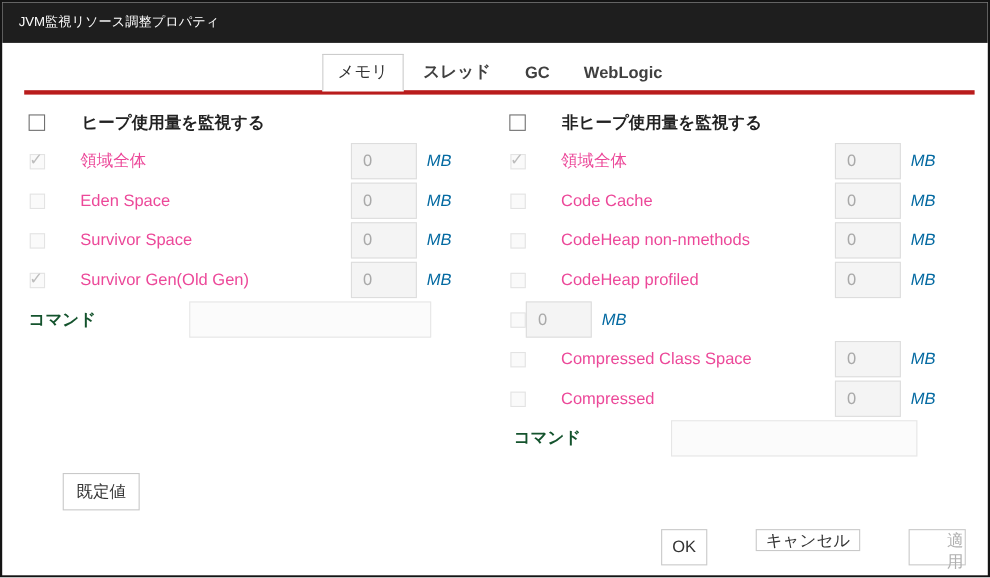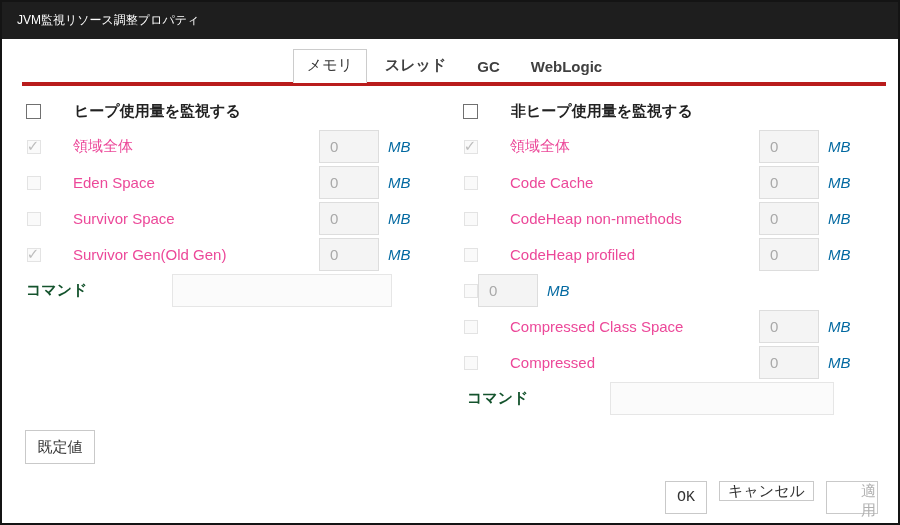--- a/index.html
+++ b/index.html
@@ -112,25 +112,26 @@
   .cb-check {
     visibility: hidden;
     color: #bdbdbd;
     font-size: 15px; font-weight: bold;
     line-height: 1;
     margin-top: -3px; margin-left: -2px;
   }
   .cb-check.visible { visibility: visible; }
   
   button {
-    font-family: Liberation Mono, monospace;
+    font-family: Liberation Sans, sans-serif;
     background: #fff;
     border: 1px solid #c9c9c9;
     font-size: 15px; color: #333;
     cursor: pointer;
+    margin-left: 32px;
   }
   .btn-default {
     position: absolute; left: 23px; top: 428px;
     width: 70px; height: 34px;
   }
   .bottom-buttons {
     position: absolute; right: 20px; top: 479px;
     display: flex; gap: 12px;
   }
   .btn-ok     { width: 42px; height: 33px; }

